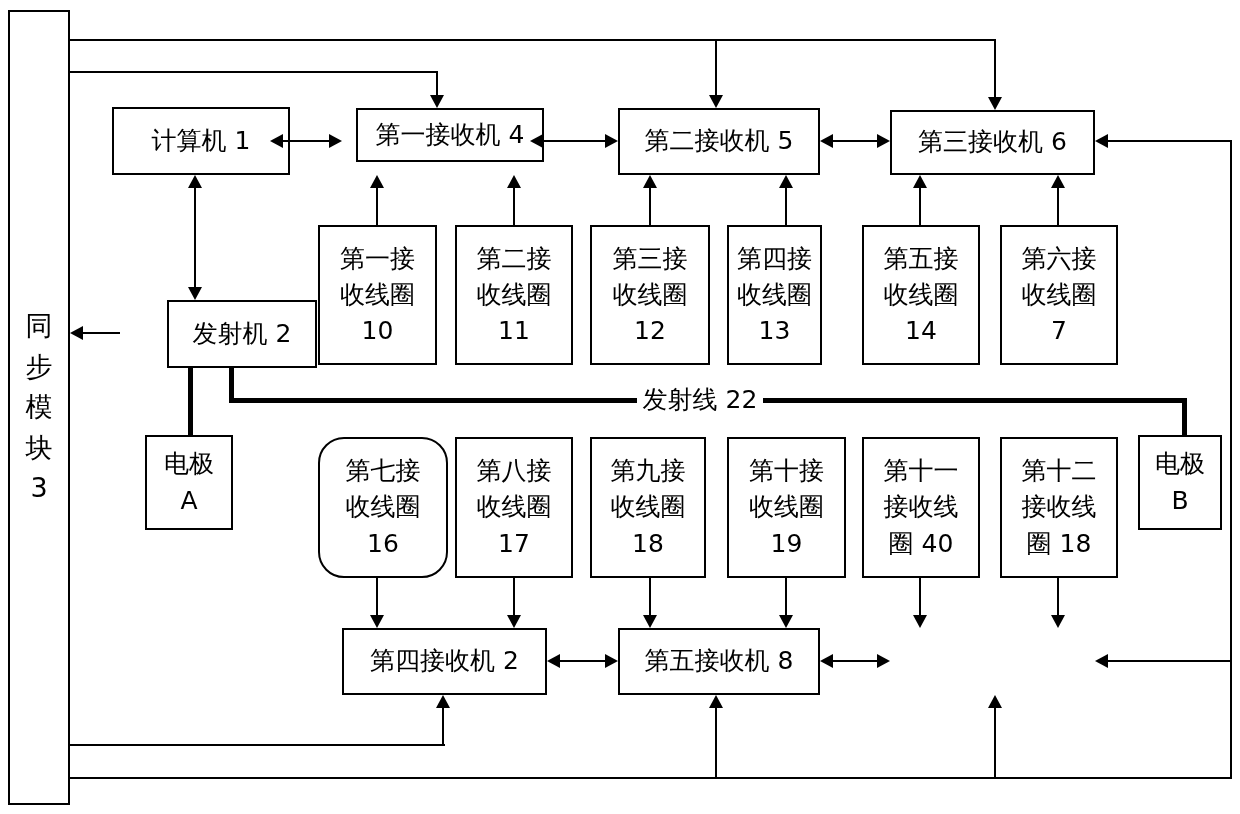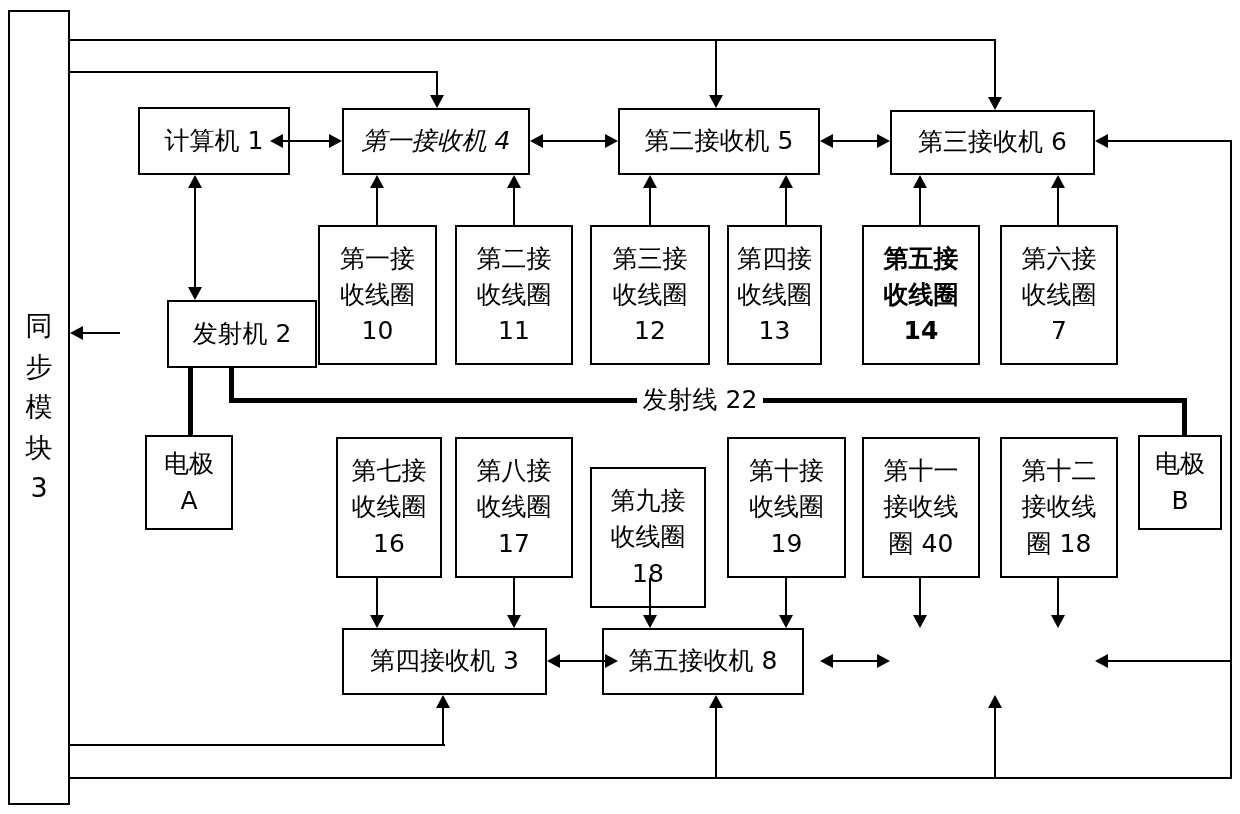--- a/index.html
+++ b/index.html
@@ -25,73 +25,73 @@
 <body>
 
 <div class="canvas">
 
   <div class="box multiline sync-text" style="left:8px;top:10px;width:62px;height:795px;">同
 步
 模
 块
 3</div>
 
-  <div class="box" style="left:138px;top:107px;width:152px;height:68px;">计算机 1</div>
+  <div class="box" style="left:112px;top:107px;width:178px;height:68px;">计算机 1</div>
 
-  <div class="box" style="left:342px;top:108px;width:188px;height:67px;font-style:italic;">第一接收机 4</div>
+  <div class="box" style="left:356px;top:108px;width:188px;height:54px;">第一接收机 4</div>
   <div class="box" style="left:618px;top:108px;width:202px;height:67px;">第二接收机 5</div>
   <div class="box" style="left:890px;top:110px;width:205px;height:65px;">第三接收机 6</div>
 
   <div class="box multiline" style="left:318px;top:225px;width:119px;height:140px;">第一接
 收线圈
 10</div>
   <div class="box multiline" style="left:455px;top:225px;width:118px;height:140px;">第二接
 收线圈
 11</div>
   <div class="box multiline" style="left:590px;top:225px;width:120px;height:140px;">第三接
 收线圈
 12</div>
   <div class="box multiline" style="left:727px;top:225px;width:95px;height:140px;">第四接
 收线圈
 13</div>
-  <div class="box multiline" style="left:862px;top:225px;width:118px;height:140px;font-weight:bold;">第五接
+  <div class="box multiline" style="left:862px;top:225px;width:118px;height:140px;">第五接
 收线圈
 14</div>
   <div class="box multiline" style="left:1000px;top:225px;width:118px;height:140px;">第六接
 收线圈
 7</div>
 
   <div class="box" style="left:120px;top:300px;width:150px;height:68px;margin-left:47px;">发射机 2</div>
 
   <div class="box multiline" style="left:145px;top:435px;width:88px;height:95px;">电极
 A</div>
   <div class="box multiline" style="left:1138px;top:435px;width:84px;height:95px;">电极
 B</div>
 
-  <div class="box multiline" style="left:336px;top:437px;width:106px;height:141px;">第七接
+  <div class="box multiline" style="left:318px;top:437px;width:130px;height:141px;border-radius:26px;">第七接
 收线圈
 16</div>
   <div class="box multiline" style="left:455px;top:437px;width:118px;height:141px;">第八接
 收线圈
 17</div>
-  <div class="box multiline" style="left:590px;top:437px;width:116px;height:141px;margin-top:30px;">第九接
+  <div class="box multiline" style="left:590px;top:437px;width:116px;height:141px;">第九接
 收线圈
 18</div>
   <div class="box multiline" style="left:727px;top:437px;width:119px;height:141px;">第十接
 收线圈
 19</div>
   <div class="box multiline" style="left:862px;top:437px;width:118px;height:141px;">第十一
 接收线
 圈 40</div>
   <div class="box multiline" style="left:1000px;top:437px;width:118px;height:141px;">第十二
 接收线
 圈 18</div>
 
-  <div class="box" style="left:342px;top:628px;width:205px;height:67px;">第四接收机 3</div>
-  <div class="box" style="left:602px;top:628px;width:202px;height:67px;">第五接收机 8</div>
+  <div class="box" style="left:342px;top:628px;width:205px;height:67px;">第四接收机 2</div>
+  <div class="box" style="left:618px;top:628px;width:202px;height:67px;">第五接收机 8</div>
 
   <div class="ln" style="left:70px;top:39px;width:926px;height:2px;"></div>
   <div class="ln" style="left:715px;top:39px;width:2px;height:58px;"></div>
   <div class="arr arr-down" style="left:709px;top:95px;"></div>
   <div class="ln" style="left:994px;top:39px;width:2px;height:60px;"></div>
   <div class="arr arr-down" style="left:988px;top:97px;"></div>
   <div class="ln" style="left:70px;top:71px;width:368px;height:2px;"></div>
   <div class="ln" style="left:436px;top:71px;width:2px;height:26px;"></div>
   <div class="arr arr-down" style="left:430px;top:95px;"></div>
 

